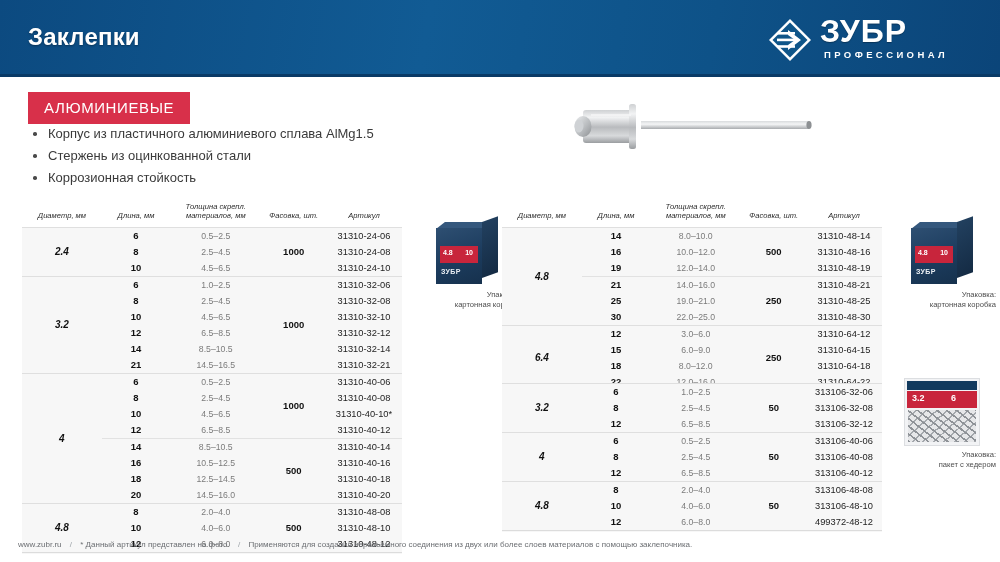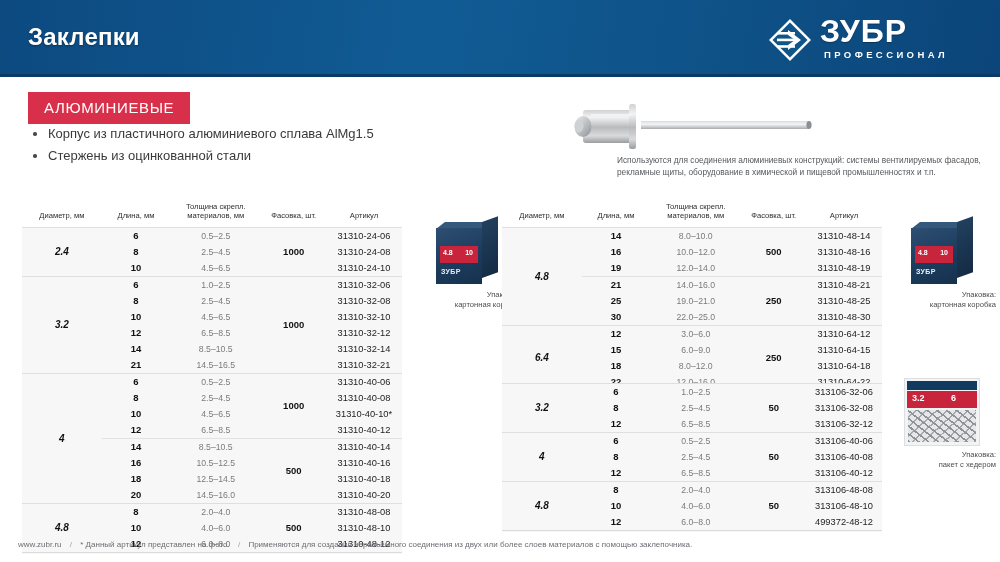--- a/index.html
+++ b/index.html
@@ -65,21 +65,21 @@
     position:absolute;left:617px;top:154px;width:370px;
     font-size:8.3px;line-height:12px;color:#55585c;
   }
 
   
   .tbl{position:absolute;font-size:9px;}
   .tbl table{border-collapse:collapse;width:100%;table-layout:fixed;}
   .tbl th{
     font-size:7.6px;font-weight:normal;color:#2d2d2d;
     text-align:center;vertical-align:bottom;
-    padding:4px 2px 7px 2px;line-height:9px;
+    padding:4px 2px 7px 2px;line-height:9px;font-style:italic;
   }
   .tbl td{
     text-align:center;vertical-align:middle;
     padding:0;height:16px;line-height:16px;
     color:#1d1d1d;
   }
   .tbl tbody tr td{background:#f7f7f7;}
   td.c-dia{font-size:10px;font-weight:bold;color:#111;font-style:italic;}
   td.c-len{font-size:9.5px;font-weight:bold;color:#111;}
   td.c-thk{font-size:8.7px;color:#7b7b7b;}
@@ -181,20 +181,21 @@
       <div class="logo-word">ЗУБР</div>
       <div class="logo-sub">ПРОФЕССИОНАЛ</div>
     </div>
   </div>
 
   <div class="badge">АЛЮМИНИЕВЫЕ</div>
 
   <div class="bullets">
     <div class="bullet">Корпус из пластичного алюминиевого сплава AlMg1.5</div>
     <div class="bullet">Стержень из оцинкованной стали</div>
+    <div class="bullet">Коррозионная стойкость</div>
   </div>
 
   <svg class="hero-img" viewBox="0 0 300 62">
     <defs>
       <linearGradient id="gMet" x1="0" y1="0" x2="0" y2="1">
         <stop offset="0%" stop-color="#cfd1d3"></stop>
         <stop offset="22%" stop-color="#f2f3f4"></stop>
         <stop offset="52%" stop-color="#b9bbbe"></stop>
         <stop offset="78%" stop-color="#d8dadc"></stop>
         <stop offset="100%" stop-color="#9a9da0"></stop>
@@ -212,21 +213,20 @@
     </defs>
     <rect x="96" y="25" width="168" height="8" fill="url(#gStem)"></rect>
     <ellipse cx="264" cy="29" rx="2.6" ry="4" fill="#8d9093"></ellipse>
     <rect x="38" y="14" width="50" height="33" rx="3" fill="url(#gMet)"></rect>
     <rect x="84" y="8" width="7" height="45" rx="2.5" fill="url(#gMet)"></rect>
     <ellipse cx="38" cy="30.5" rx="8.5" ry="10.5" fill="url(#gHead)"></ellipse>
     <ellipse cx="34" cy="30" rx="4.5" ry="6.5" fill="#cfd2d5"></ellipse>
     <rect x="46" y="18" width="40" height="2" fill="#f5f6f7" opacity=".75"></rect>
   </svg>
 
-  <div class="hero-text">Используются для соединения алюминиевых конструкций: системы вентилируемых фасадов, рекламные щиты, оборудование в химической и пищевой промышленностях и т.п.</div>
 
   <div class="tbl" id="table-left" style="left:22px;top:198px;width:380px;">
     <table>
       <colgroup>
           <col class="w-dia">
           <col class="w-len">
           <col class="w-thk">
           <col class="w-pack">
           <col class="w-art">
         </colgroup>

